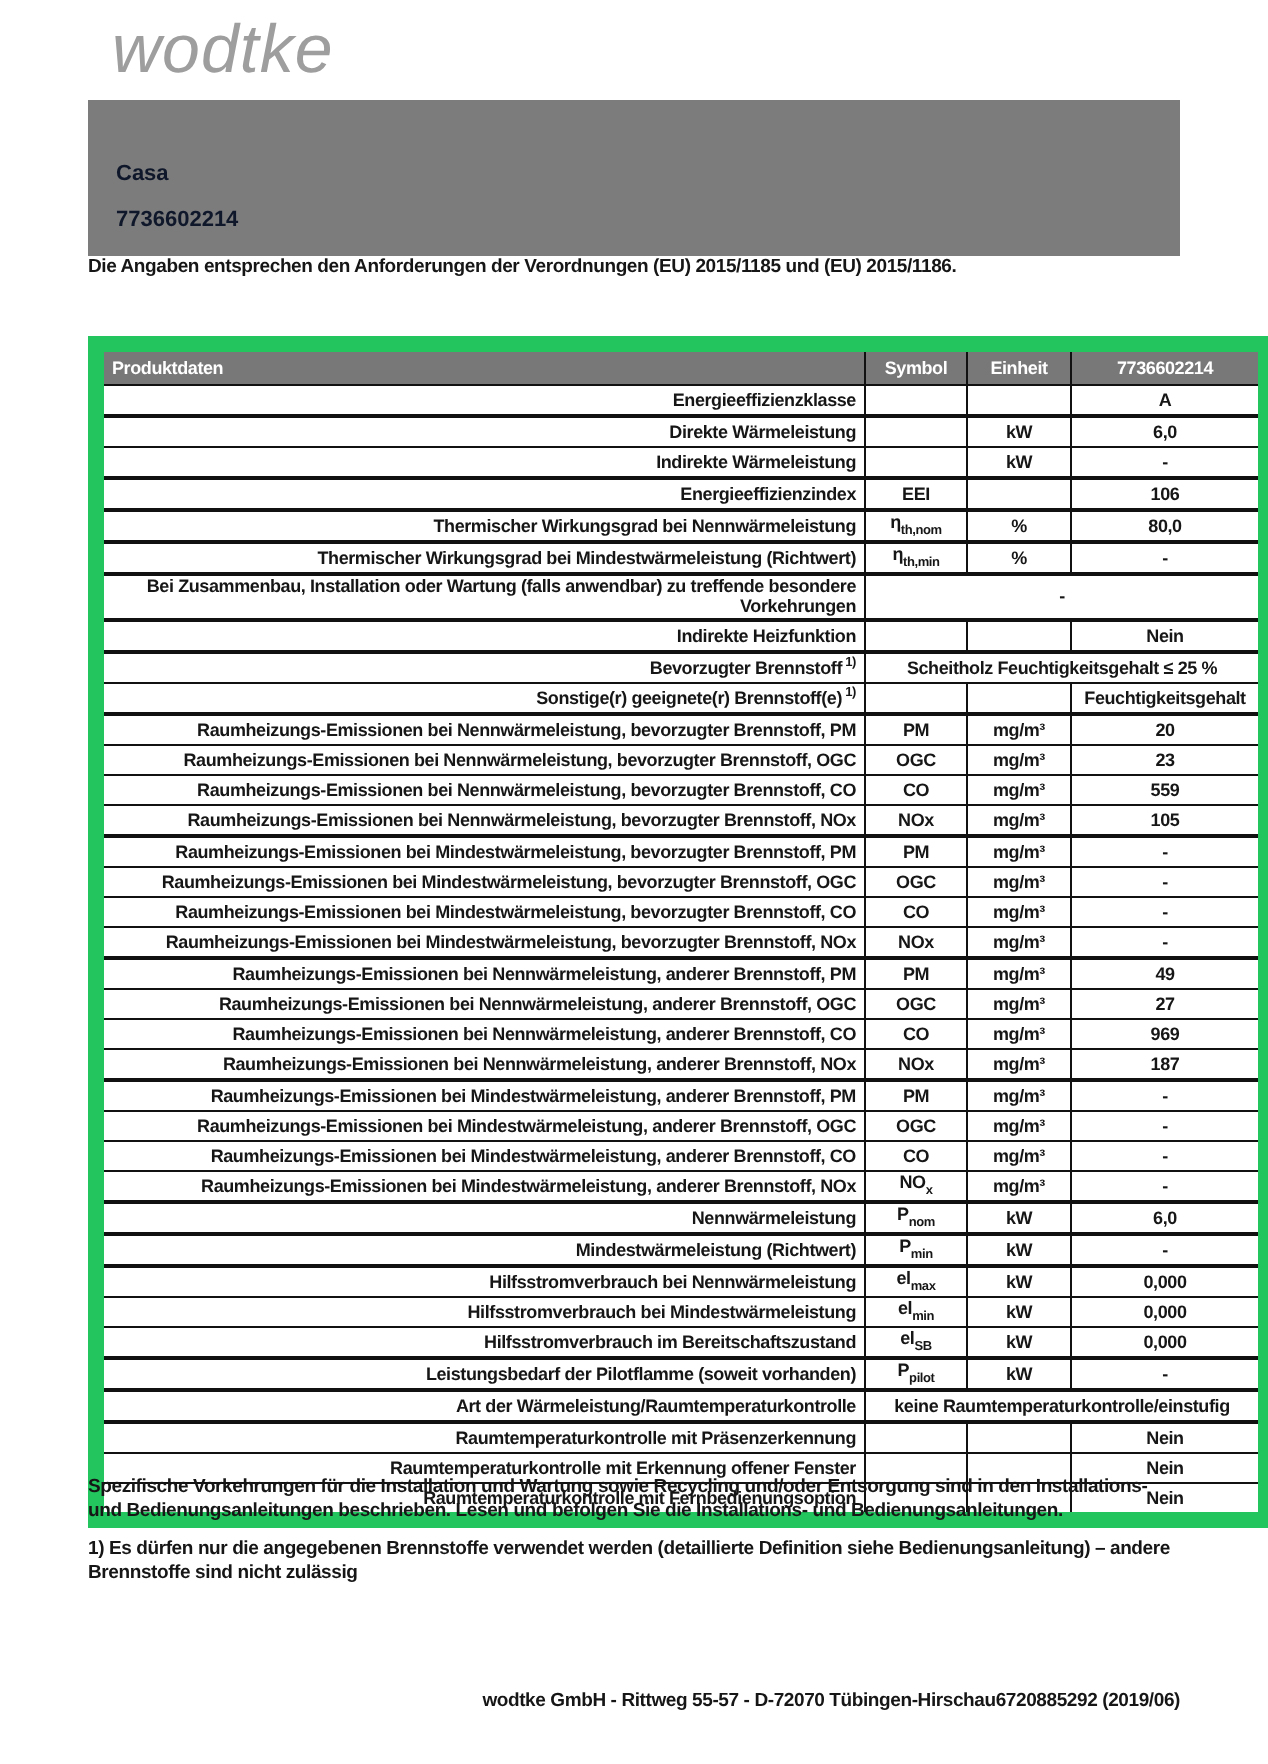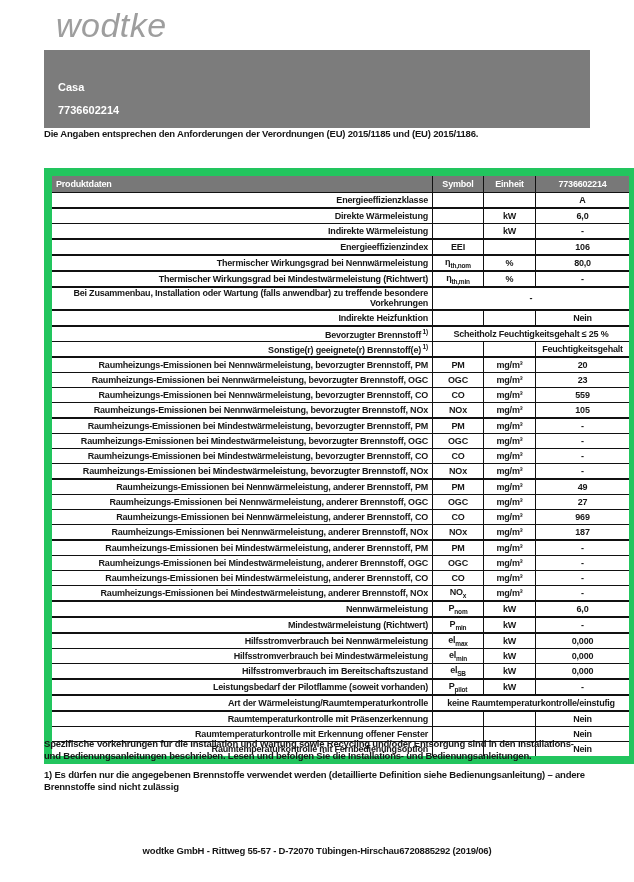--- a/index.html
+++ b/index.html
@@ -9,21 +9,21 @@
     overflow:hidden;
     padding-left:25px;
   }
   .logo{
     position:absolute;left:56px;top:6px;
     font-size:34px;font-style:italic;font-weight:400;color:#9e9e9e;
     letter-spacing:0.5px;
   }
   .product-box{
     position:absolute;left:44px;top:50px;width:546px;height:78px;
-    background:#7c7c7c;color:#ffffff;box-sizing:border-box;
+    background:#7c7c7c;color:#0f172a;box-sizing:border-box;
   }
   .product-name{position:absolute;left:14px;top:31px;font-size:11px;}
   .product-number{position:absolute;left:14px;top:54px;font-size:11px;}
   .intro{position:absolute;left:44px;top:128px;margin:0;font-size:9.5px;letter-spacing:-0.2px;}
   table.data-table{
     position:absolute;left:44px;top:168px;width:546px;
     border-collapse:collapse;table-layout:fixed;
     font-size:9px;letter-spacing:-0.2px;font-weight:700;
     border:8px solid #22c55e;
   }
@@ -44,21 +44,21 @@
     text-align:center;white-space:nowrap;
   }
   .data-table td.merged-cell{text-align:center;white-space:nowrap;}
   .data-table tr.thick th,.data-table tr.thick td{border-top-width:2px;}
   .data-table sub{font-size:6.5px;vertical-align:sub;letter-spacing:-0.2px;}
   .data-table sup,.notes sup{font-size:6.5px;vertical-align:super;}
   .notes{position:absolute;left:44px;top:738px;width:546px;}
   .notes p{margin:0 0 7px 0;font-size:9.5px;letter-spacing:-0.2px;line-height:1.25;}
   .footer{
     position:absolute;left:44px;top:845px;width:546px;
-    display:flex;justify-content:center;font-size:9.5px;letter-spacing:-0.2px;
+    display:flex;justify-content:flex-end;font-size:9.5px;letter-spacing:-0.2px;
   }
 </style>
 </head>
 <body>
 
 <div class="page">
 
   <div class="logo">wodtke</div>
 
   <div class="product-box">

